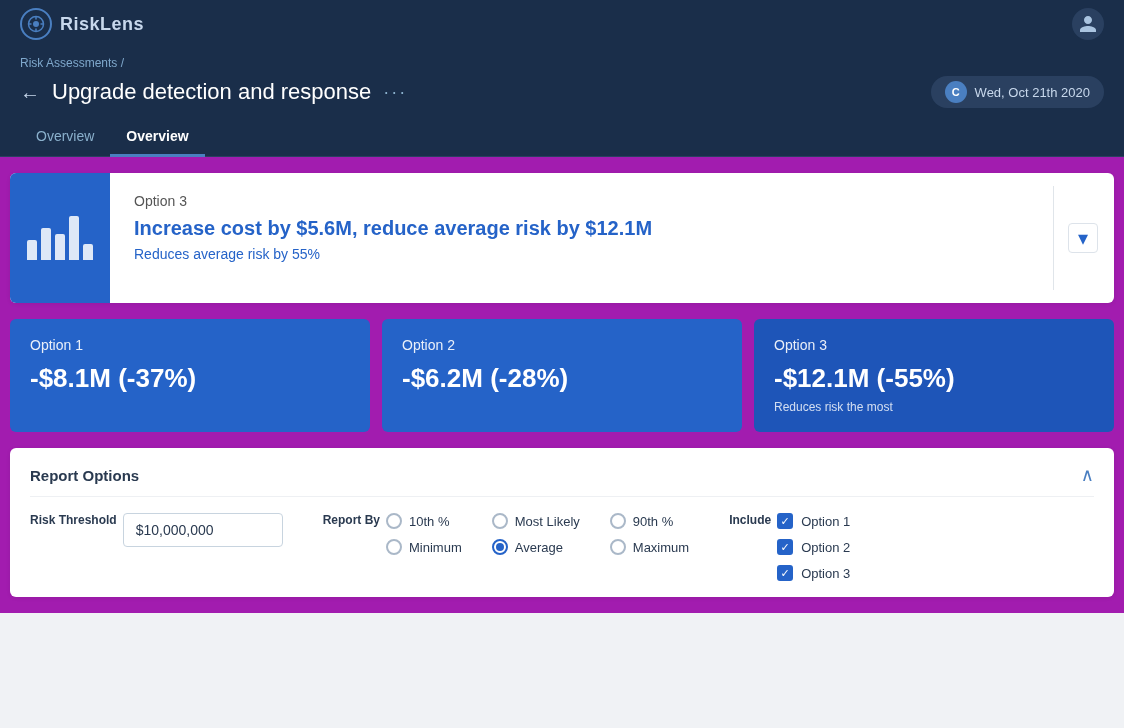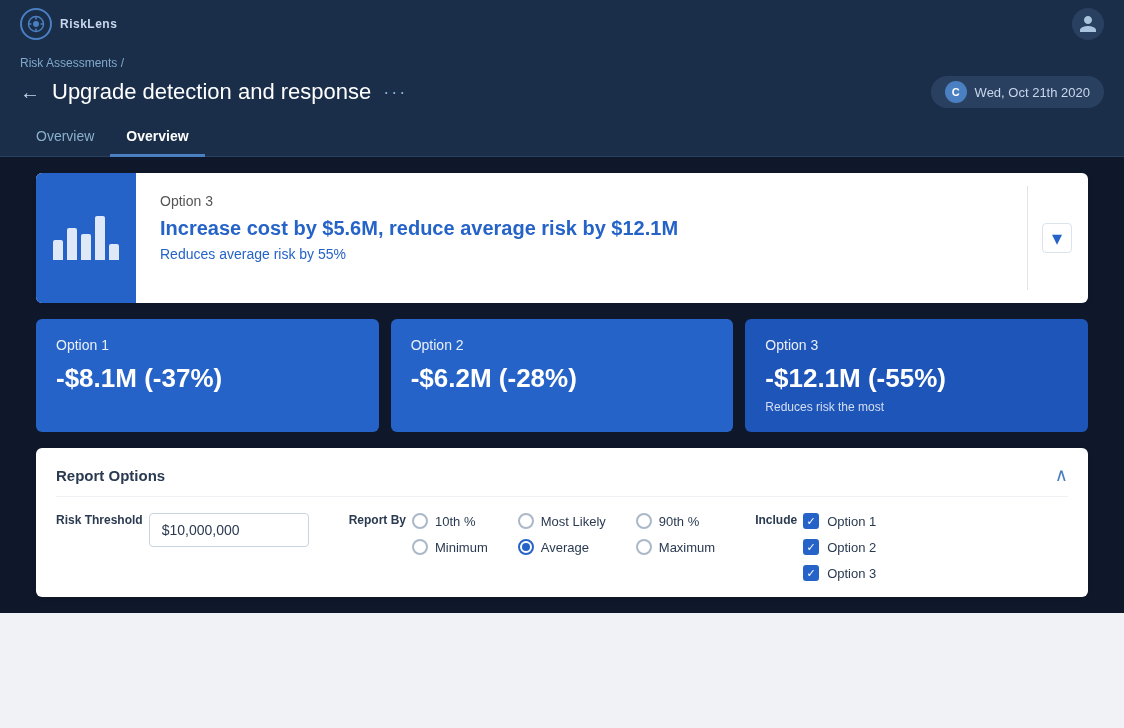--- a/index.html
+++ b/index.html
@@ -15,21 +15,21 @@
       height: 48px;
     }
     .logo-area { display: flex; align-items: center; gap: 8px; }
     .logo-circle {
       width: 32px; height: 32px;
       border: 2px solid #4a7fc1;
       border-radius: 50%;
       display: flex; align-items: center; justify-content: center;
       color: #4a7fc1; font-size: 12px; font-weight: bold;
     }
-    .logo-text { color: #c8d8ec; font-size: 12px; font-weight: 600; letter-spacing: 0.5px; }
+    .logo-text { color: #c8d8ec; font-size: 18px; font-weight: 600; letter-spacing: 0.5px; }
     .user-icon-btn {
       width: 32px; height: 32px;
       border-radius: 50%;
       background: #2a4060;
       display: flex; align-items: center; justify-content: center;
       cursor: pointer;
       color: #aac4e0;
       font-size: 18px;
     }
 
@@ -84,22 +84,22 @@
       margin-bottom: -1px;
     }
     .tab.active {
       color: #ffffff;
       border-bottom: 3px solid #4a7fc1;
       font-weight: 600;
     }
 
     
     .main-content {
-      padding: 16px 36px;
-      background: #0f172a;
+      padding: 16px 10px;
+      background: #a21caf;
     }
 
     
     .featured-card {
       background: #ffffff;
       border-radius: 6px;
       display: flex;
       align-items: stretch;
       margin-bottom: 16px;
       box-shadow: 0 1px 4px rgba(0,0,0,0.08);

